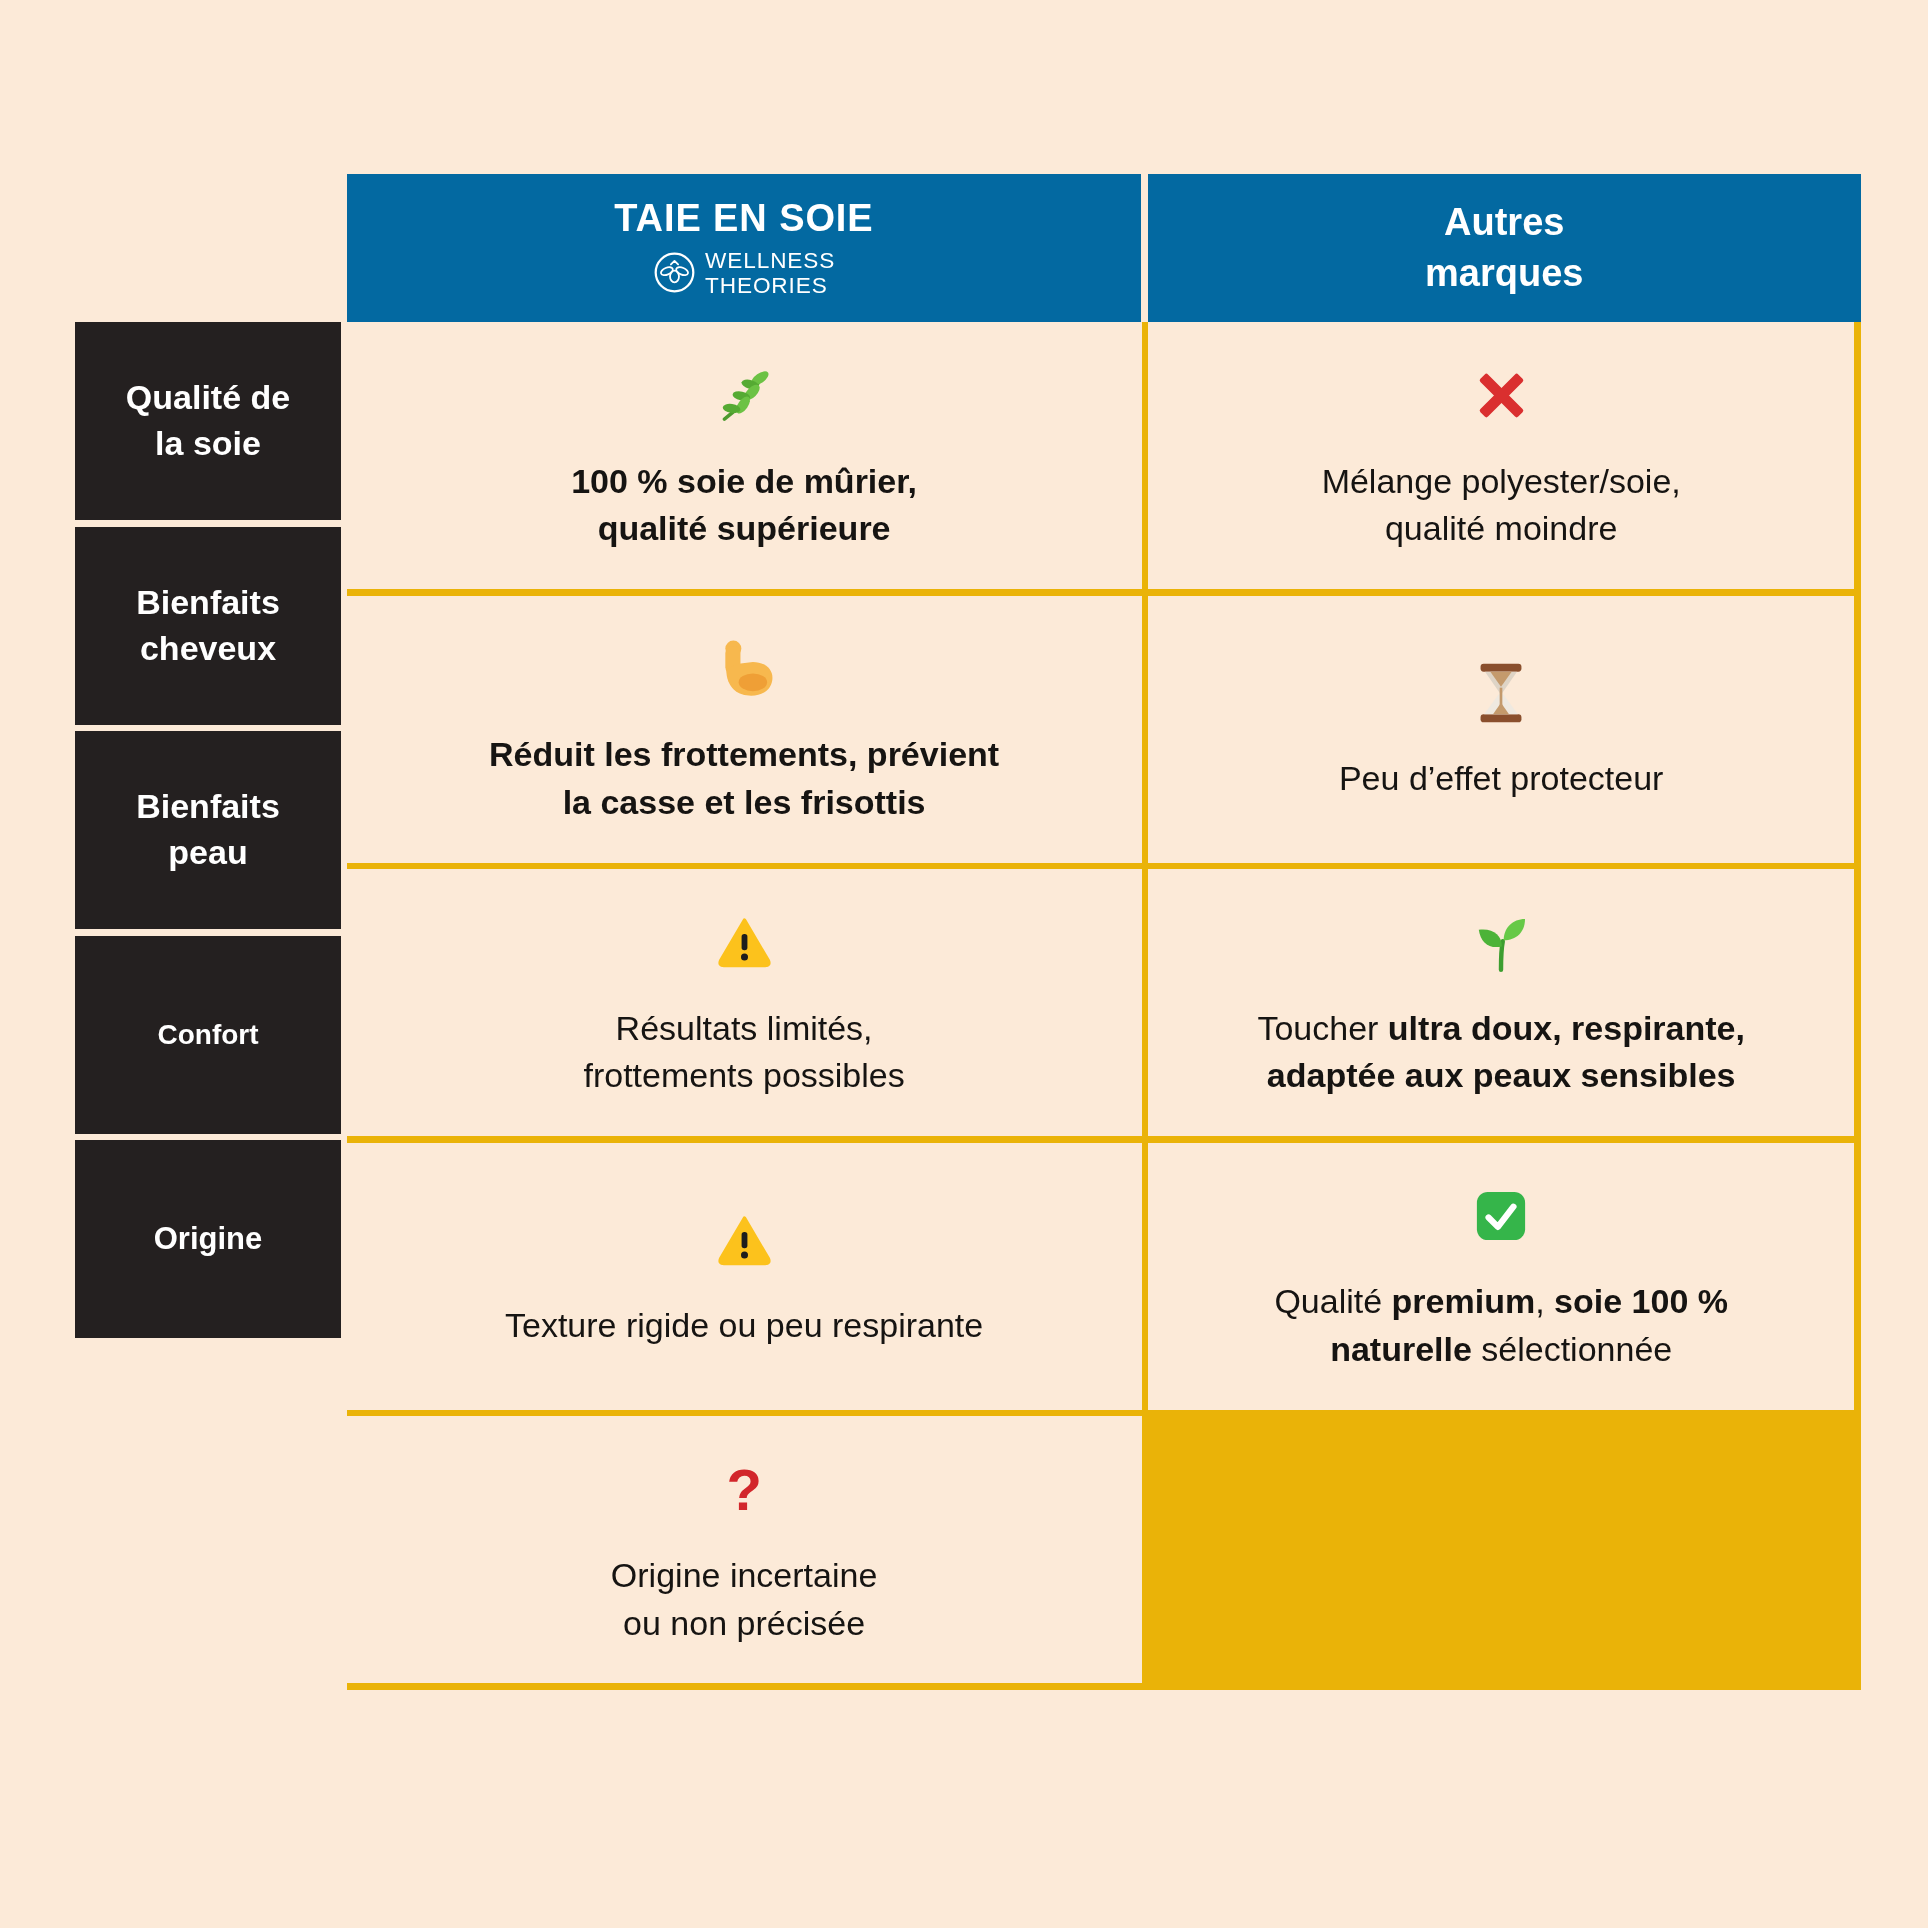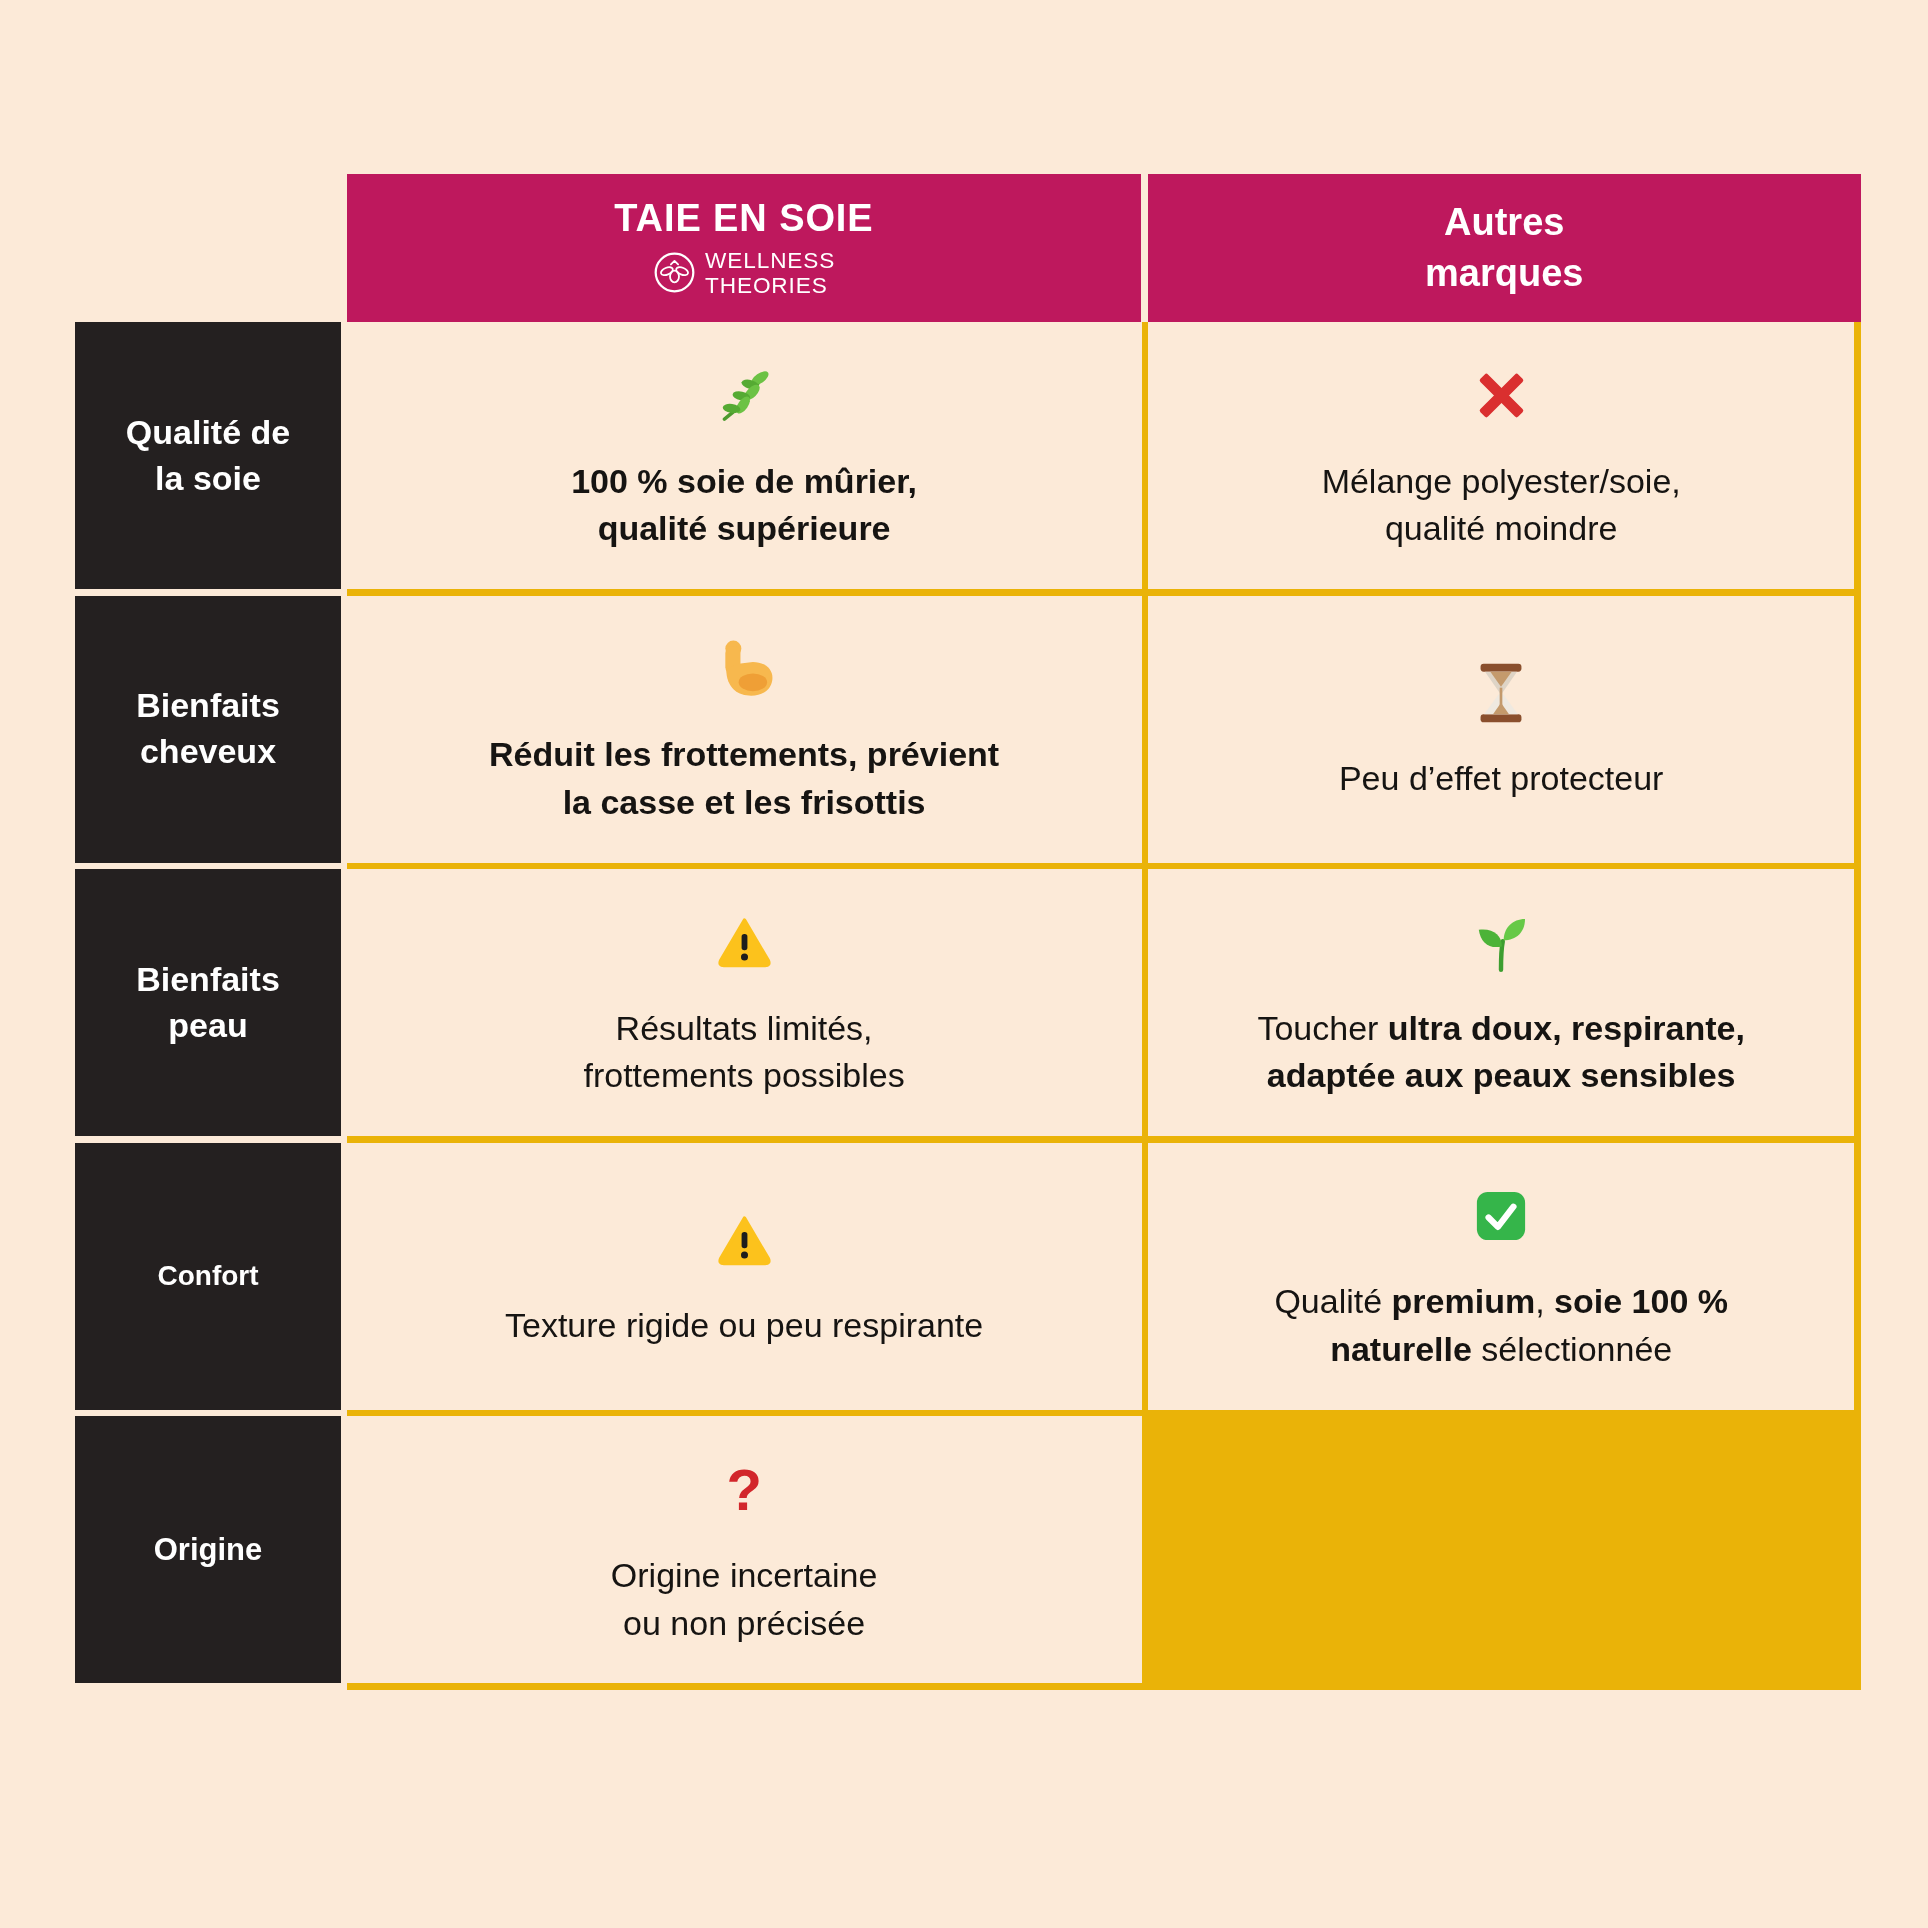--- a/index.html
+++ b/index.html
@@ -15,32 +15,32 @@
     display:grid;
     grid-template-columns:266px 1514px;
     column-gap:5.6px;
   }
   
   .label-col{
     padding-top:148px;
     display:flex;flex-direction:column;gap:6.6px;
   }
   .label-box{
-    height:267px;background:#242020;
+    height:198px;background:#242020;
     display:flex;align-items:center;justify-content:center;
     color:#ffffff;font-weight:700;font-size:34px;line-height:1.35;
     text-align:center;white-space:pre-line;
   }
   .label-col .label-box:nth-child(4){font-size:28px;}
   .label-col .label-box:nth-child(5){font-size:31px;}
   
   .right-col{display:flex;flex-direction:column;}
   .header-row{display:flex;gap:6.6px;height:148px;}
   .header-cell{
-    background:#be185d;color:#fff;
+    background:#0369a1;color:#fff;
     display:flex;flex-direction:column;align-items:center;justify-content:center;
     text-align:center;
   }
   .header-cell.brand{width:795px;}
   .header-cell.other{width:713px;}
   .brand-title{font-weight:700;font-size:38px;letter-spacing:0.9px;}
   .brand-logo{display:flex;align-items:center;gap:9.4px;margin-top:9.4px;}
   .logo-lines{display:flex;flex-direction:column;text-align:left;}
   .logo-lines span{font-weight:400;font-size:22.6px;line-height:1.1;letter-spacing:0.9px;}
   .other-title{font-weight:700;font-size:38px;line-height:1.35;white-space:pre-line;}

